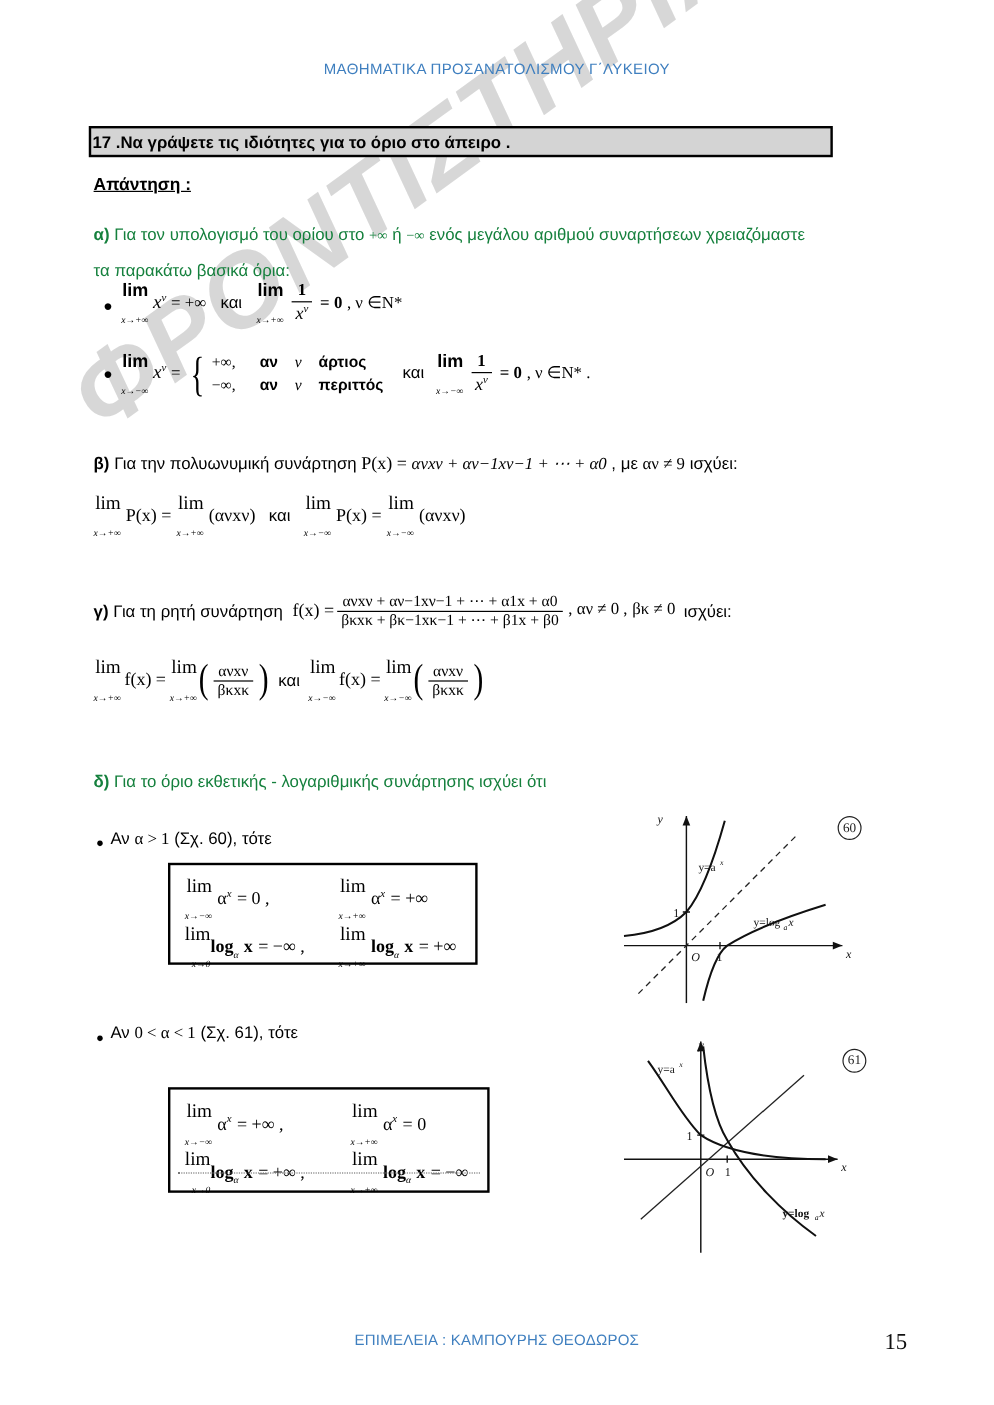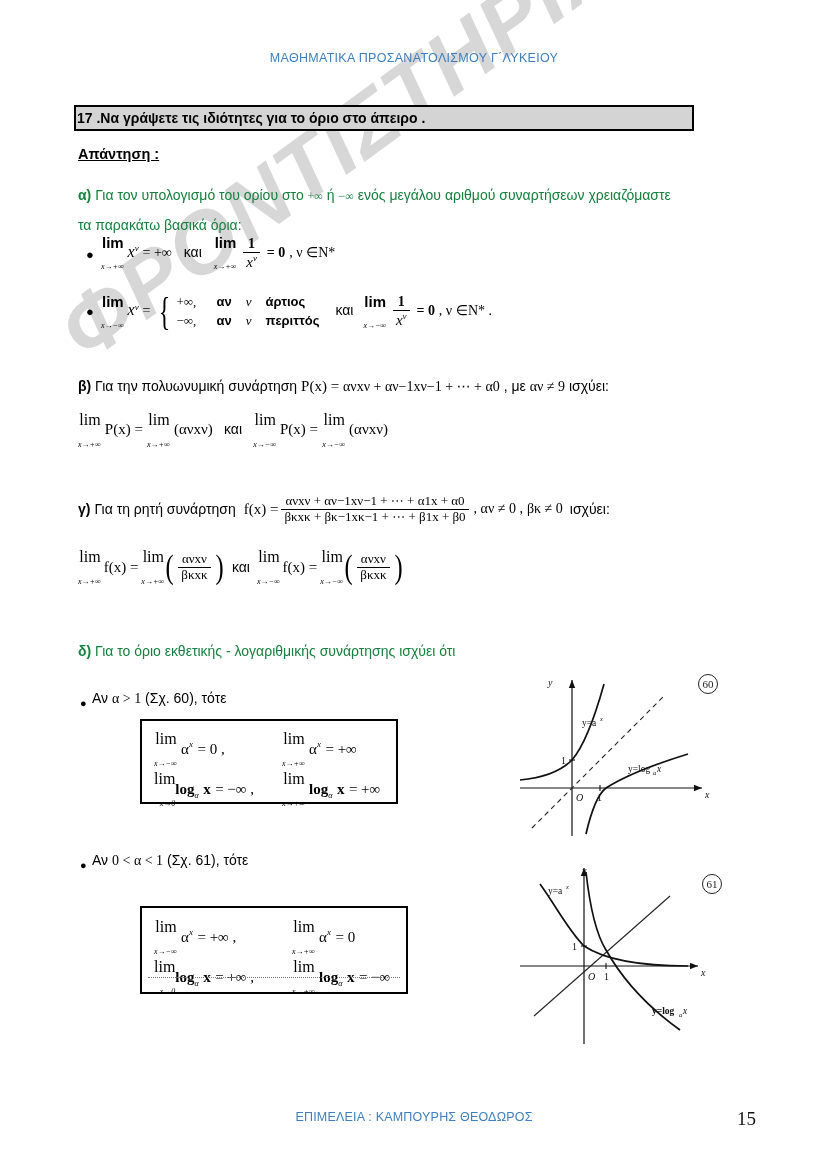--- a/index.html
+++ b/index.html
@@ -243,21 +243,21 @@
       <span class="den"><span class="mi" style="font-size:15px;">x</span><sup class="e">ν</sup></span>
     </span>
     <span class="math bold">= 0</span>
     <span class="math">, ν ∈N* .</span>
   </div>
 
   <div class="layer" style="position:absolute; top:378px; left:78px; font-size:14px; white-space:nowrap;">
     <span class="bold">β)</span>
     <span>Για την πολυωνυμική συνάρτηση</span>
     <span class="math" style="font-size:15px;">P(x) =</span>
-    <span class="math" style="font-size:14px;">ανxν + αν−1xν−1 + ⋯ + α0</span>
+    <span class="math" style="font-size:14px;font-style:italic;">ανxν + αν−1xν−1 + ⋯ + α0</span>
     <span>, με</span>
     <span class="math">αν ≠ 9</span>
     <span>ισχύει:</span>
   </div>
 
   <div class="layer" style="position:absolute; top:412px; left:78px; font-size:15px; white-space:nowrap;">
     <span class="lim">
       <span class="op thin">lim</span>
       <span class="sub">x→+∞</span>
     </span>
@@ -439,21 +439,21 @@
       <text x="193" y="130" font-family="Liberation Serif, serif" font-style="italic" font-size="10" fill="#111">x</text>
       <text x="64" y="133" font-family="Liberation Serif, serif" font-style="italic" font-size="10" fill="#111">O</text>
       <text x="85" y="133" font-family="Liberation Serif, serif" font-size="10" fill="#111">1</text>
       <text x="49" y="96" font-family="Liberation Serif, serif" font-size="10" fill="#111">1</text>
       <text x="70" y="58" font-family="Liberation Serif, serif" font-size="9.5" fill="#111">y=a</text>
       <text x="88" y="53" font-family="Liberation Serif, serif" font-style="italic" font-size="6.5" fill="#111">x</text>
       <text x="116" y="104" font-family="Liberation Serif, serif" font-size="9.5" fill="#111">y=log</text>
       <text x="141" y="107" font-family="Liberation Serif, serif" font-style="italic" font-size="6.5" fill="#111">a</text>
       <text x="145" y="104" font-family="Liberation Serif, serif" font-style="italic" font-size="9.5" fill="#111">x</text>
     </svg>
-    <div class="fignum" style="top:6px; right:6px;">60</div>
+    <div class="fignum" style="top:12px; right:6px;">60</div>
   </div>
 
   <div class="fig layer" style="top:858px; left:512px; width:218px; height:188px;">
     <svg width="218" height="188" viewBox="0 0 218 188">
 
       <line x1="8" y1="108" x2="186" y2="108" stroke="#111" stroke-width="1.2"></line>
       <polygon points="186,108 178,104.8 178,111.2" fill="#111"></polygon>
       <line x1="72" y1="186" x2="72" y2="10" stroke="#111" stroke-width="1.2"></line>
       <polygon points="72,10 68.8,18 75.2,18" fill="#111"></polygon>
 

